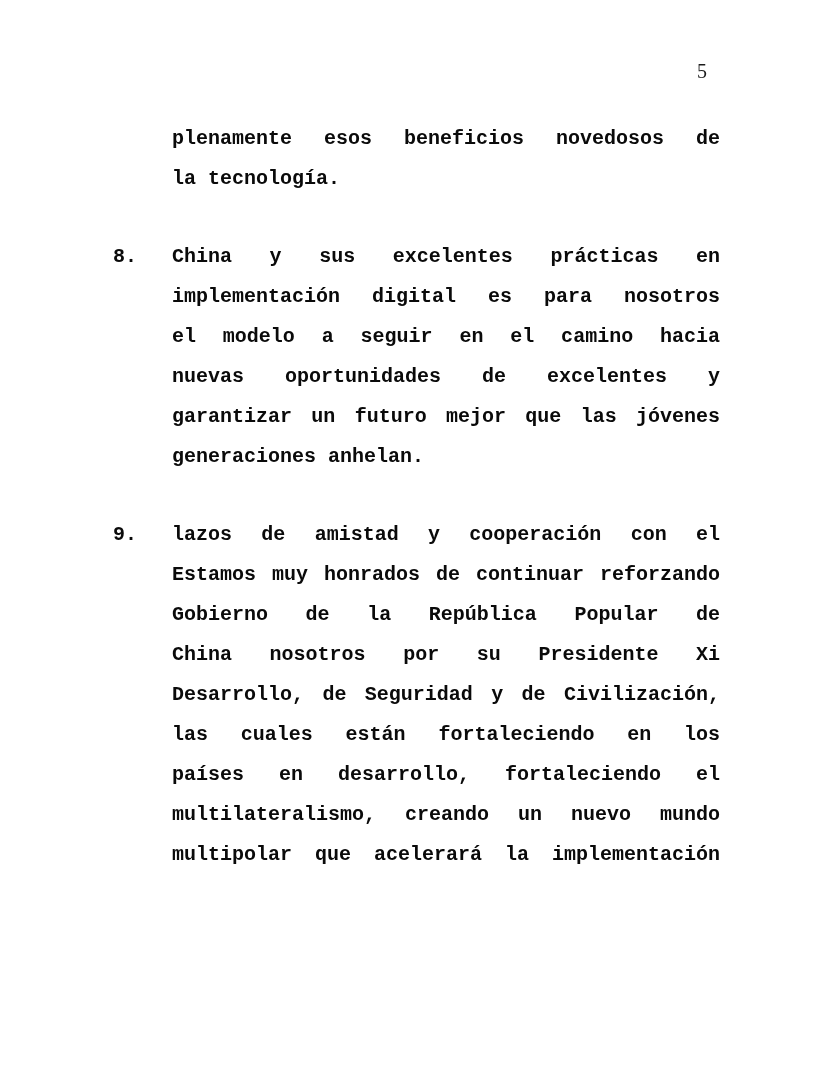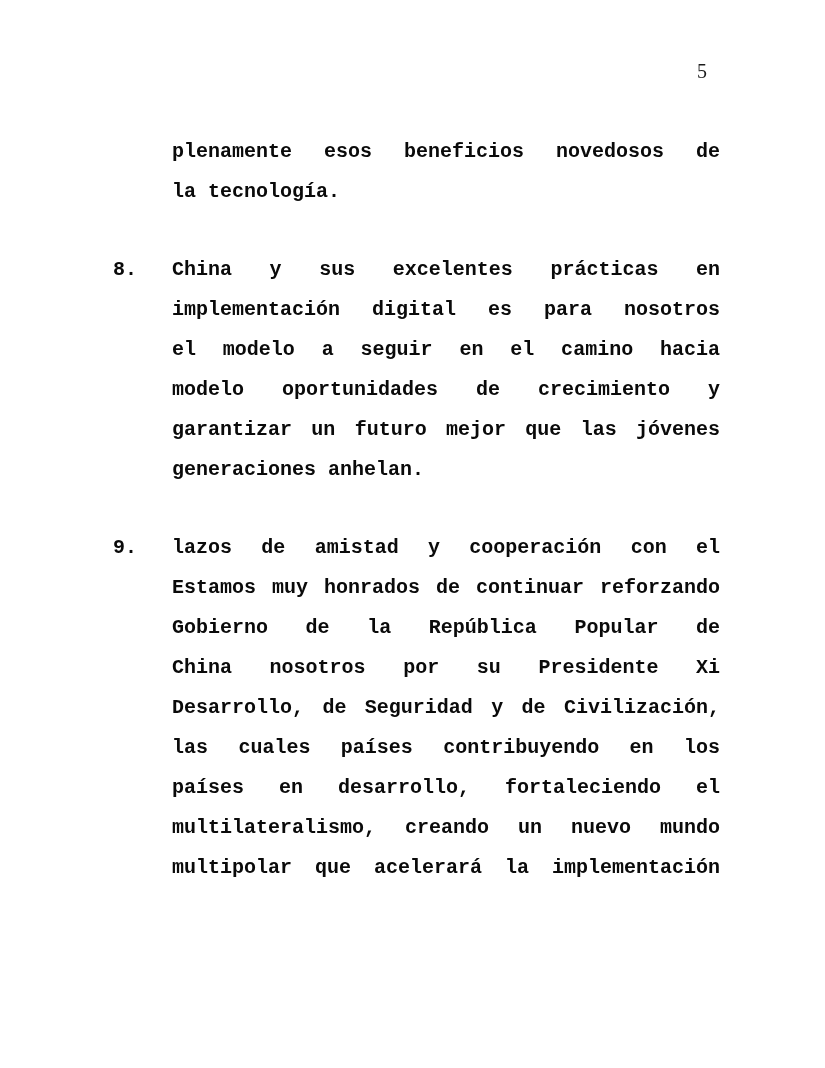--- a/index.html
+++ b/index.html
@@ -20,21 +20,21 @@
     position: absolute;
     top: 60px;
     left: 697px;
     font-family: "Liberation Serif", "DejaVu Serif", serif;
     font-size: 20px;
     font-weight: 400;
     color: #1a1a1a;
   }
   .content {
     position: absolute;
-    top: 132px;
+    top: 119px;
     left: 113px;
     width: 607px;
   }
   .paragraph {
     display: flex;
     align-items: flex-start;
     margin-bottom: 38px;
   }
   .paragraph:last-child {
     margin-bottom: 0;
@@ -78,35 +78,35 @@
         <div class="line end">la tecnología.</div>
       </div>
     </div>
 
     <div class="paragraph">
       <span class="para-num">8.</span>
       <div class="para-lines">
         <div class="line">China y sus excelentes prácticas en</div>
         <div class="line">implementación digital es para nosotros</div>
         <div class="line">el modelo a seguir en el camino hacia</div>
-        <div class="line">modelo oportunidades de crecimiento y</div>
+        <div class="line">nuevas oportunidades de excelentes y</div>
         <div class="line">garantizar un futuro mejor que las jóvenes</div>
         <div class="line end">generaciones anhelan.</div>
       </div>
     </div>
 
     <div class="paragraph">
       <span class="para-num">9.</span>
       <div class="para-lines">
         <div class="line">lazos de amistad y cooperación con el</div>
         <div class="line">Estamos muy honrados de continuar reforzando</div>
         <div class="line">Gobierno de la República Popular de</div>
         <div class="line">China nosotros por su Presidente Xi</div>
         <div class="line">Desarrollo, de Seguridad y de Civilización,</div>
-        <div class="line">las cuales países contribuyendo en los</div>
+        <div class="line">las cuales están fortaleciendo en los</div>
         <div class="line">países en desarrollo, fortaleciendo el</div>
         <div class="line">multilateralismo, creando un nuevo mundo</div>
         <div class="line">multipolar que acelerará la implementación</div>
       </div>
     </div>
 
   </div>
 </div>
 
 </body></html>

